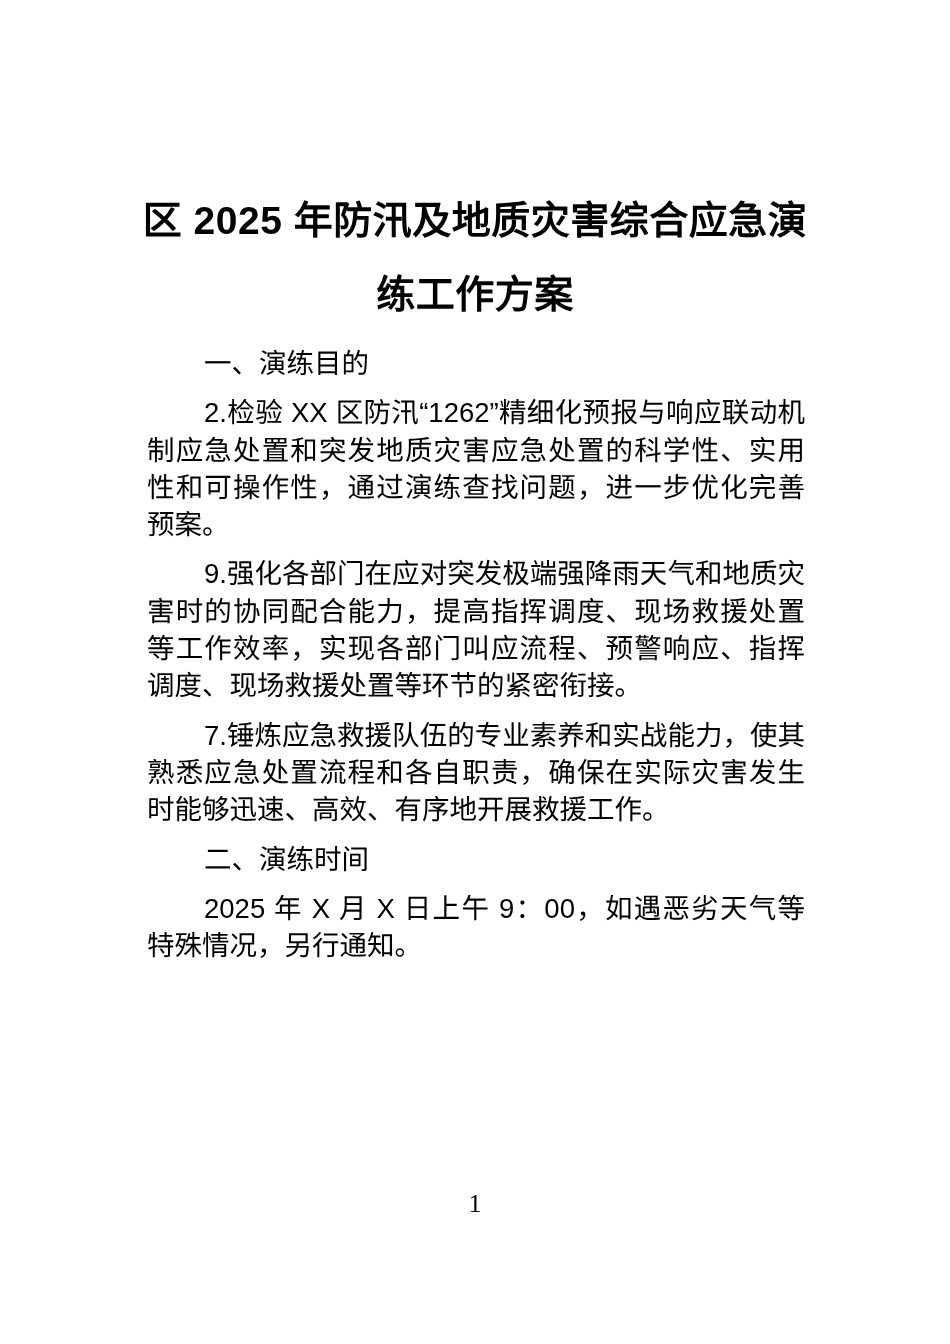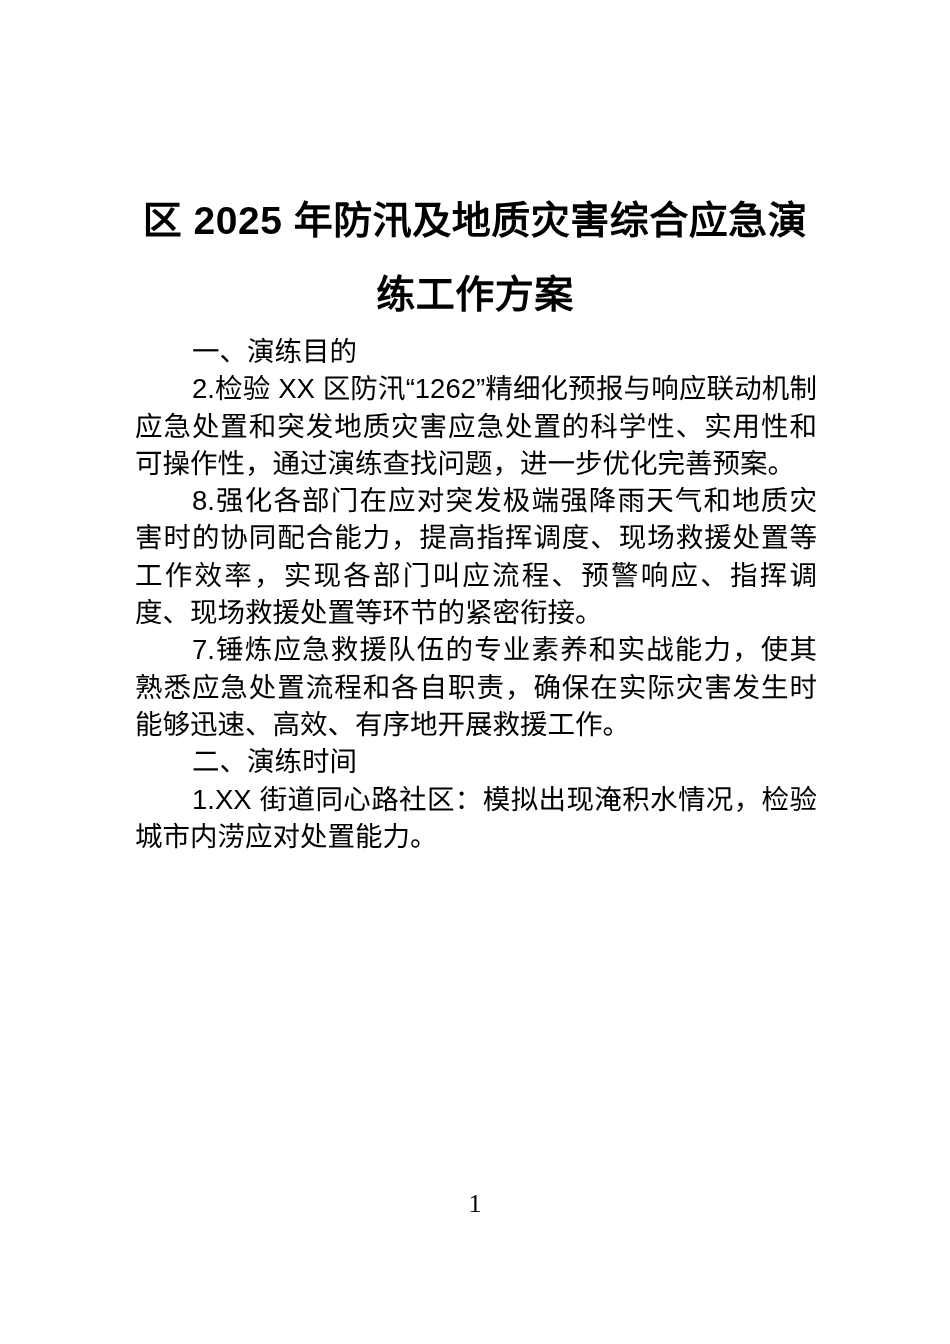--- a/index.html
+++ b/index.html
@@ -44,21 +44,21 @@
     width: 682px;
   }
 
   .para {
     font-size: 27.5px;
     line-height: 37.3px;
     text-align: justify;
     text-justify: inter-character;
     text-align-last: left;
     word-break: break-all;
-    margin: 0;
+    margin: 12px;
     letter-spacing: 0px;
     font-family: "Liberation Sans", "DejaVu Sans", sans-serif;
   }
 
   
   .para.indent {
     text-indent: 57px;
   }
 
   
@@ -83,24 +83,24 @@
 <body>
 
 <div class="page">
 
   <h1 class="doc-title">区 2025 年防汛及地质灾害综合应急演练工作方案</h1>
 
   <div class="body-block">
 
     <p class="para heading">一、演练目的</p>
     <p class="para indent">2.检验 XX 区防汛“1262”精细化预报与响应联动机制应急处置和突发地质灾害应急处置的科学性、实用性和可操作性，通过演练查找问题，进一步优化完善预案。</p>
-    <p class="para indent">8.强化各部门在应对突发极端强降雨天气和地质灾害时的协同配合能力，提高指挥调度、现场救援处置等工作效率，实现各部门叫应流程、预警响应、指挥调度、现场救援处置等环节的紧密衔接。</p>
+    <p class="para indent">9.强化各部门在应对突发极端强降雨天气和地质灾害时的协同配合能力，提高指挥调度、现场救援处置等工作效率，实现各部门叫应流程、预警响应、指挥调度、现场救援处置等环节的紧密衔接。</p>
     <p class="para indent">7.锤炼应急救援队伍的专业素养和实战能力，使其熟悉应急处置流程和各自职责，确保在实际灾害发生时能够迅速、高效、有序地开展救援工作。</p>
 
     <p class="para heading">二、演练时间</p>
+    <p class="para indent">2025 年 X 月 X 日上午 9：00，如遇恶劣天气等特殊情况，另行通知。</p>
 
-    <p class="para indent">1.XX 街道同心路社区：模拟出现淹积水情况，检验城市内涝应对处置能力。</p>
 
   </div>
 
   <div class="page-number">1</div>
 
 </div>
 
 </body></html>

